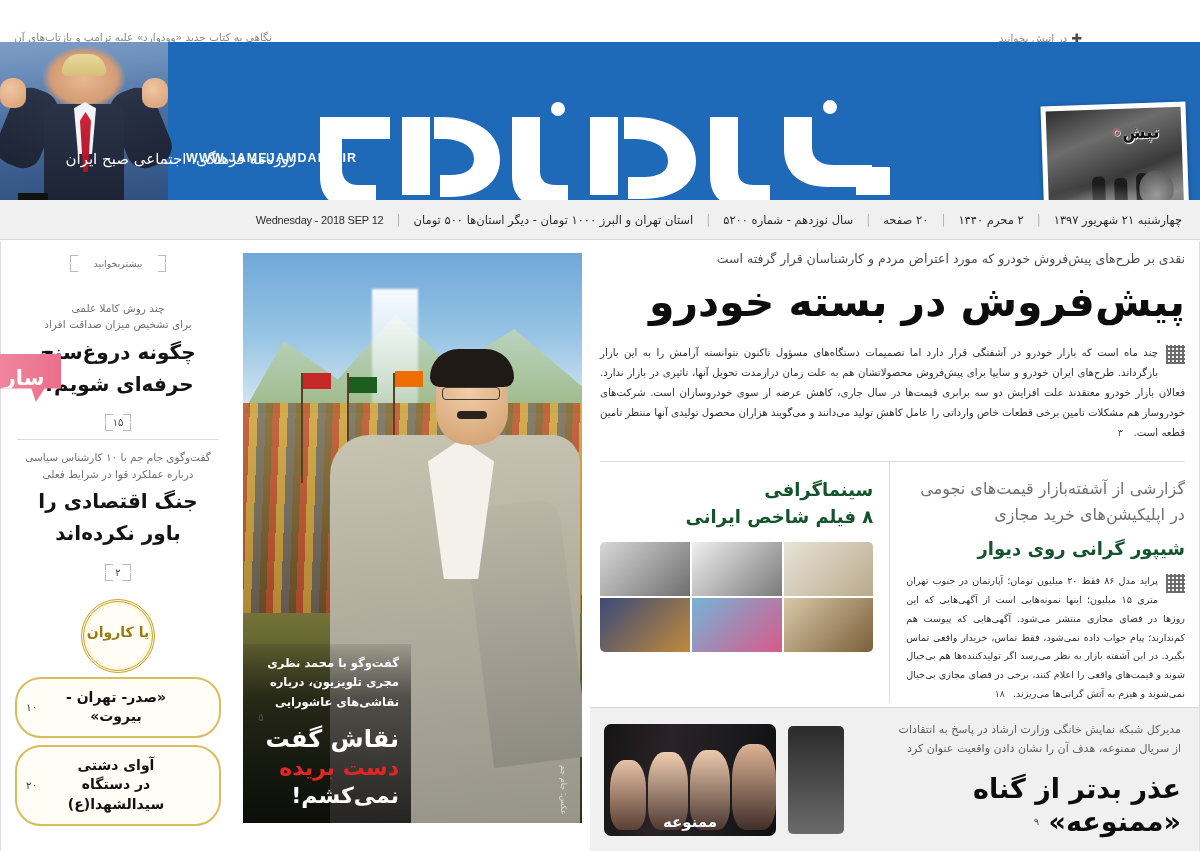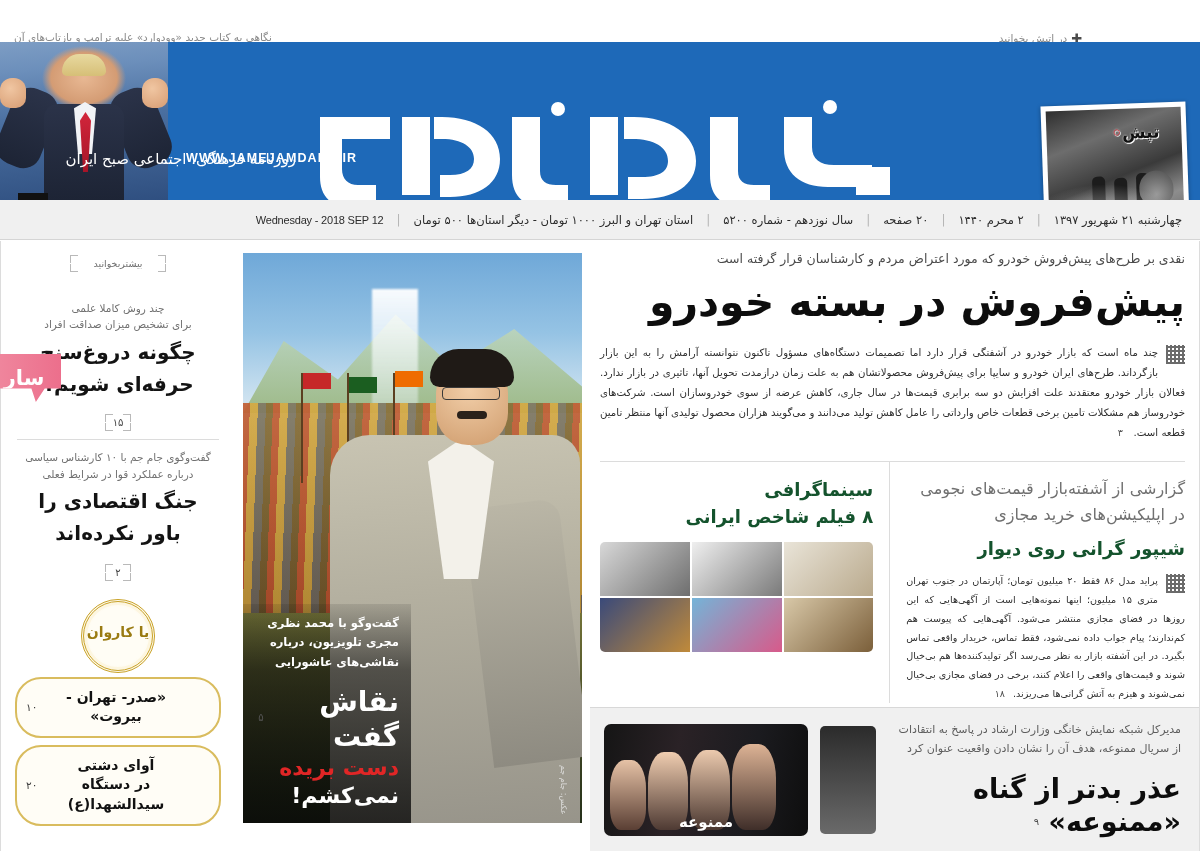--- a/index.html
+++ b/index.html
@@ -260,21 +260,21 @@
     position: absolute; right: 6px; top: 150px; width: 96px; height: 260px;
     background: linear-gradient(180deg,#bab6a6,#8e8b81);
     transform: rotate(-7deg); border-radius: 30px 20px 0 0;
   }
   .photo .caption {
     position: absolute; left: 0; bottom: 0; width: 168px; padding: 10px 12px 14px 10px;
     background: linear-gradient(180deg, rgba(10,10,10,.1), rgba(8,8,8,.55) 30%, rgba(5,5,5,.78));
     text-align: right;
   }
   .photo .caption .lead { font-size: 11.5px; color: #ffffff; line-height: 1.72; font-weight: bold; letter-spacing: -0.2px; }
-  .photo .caption .h1 { font-size: 28px; font-weight: bold; color: #ffffff; margin-top: 11px; line-height: 1.25; }
+  .photo .caption .h1 { font-size: 24px; font-weight: bold; color: #ffffff; margin-top: 11px; line-height: 1.25; }
   .photo .caption .h2 { font-size: 22px; font-weight: bold; color: #e02626; line-height: 1.25; }
   .photo .caption .h3 { font-size: 22px; font-weight: bold; color: #ffffff; line-height: 1.25; }
   .photo-credit {
     position: absolute; right: 14px; bottom: 8px; font-size: 8px; color: #e8e8e8;
     writing-mode: vertical-rl; opacity: .85;
   }
   .photo-pg {
     position: absolute; left: 14px; top: 468px; width: 24px; height: 16px;
     font-size: 10px; color: #555; display:flex; align-items:center; justify-content:center; z-index: 5;
   }
@@ -312,21 +312,21 @@
   .c5 { background: linear-gradient(135deg,#74b4d8,#d85a8a); }
   .c6 { background: linear-gradient(135deg,#3a4a7a,#c08a3a); }
 
   .bottom-band { position: absolute; left: 0; right: 0; bottom: 0; height: 144px; background: #f0f0f0; border-top: 1px solid #d8d8d8; }
   .bb-inner { display: flex; height: 100%; align-items: center; padding: 0 12px 0 14px; gap: 12px; }
   .bb-text { flex: 1; text-align: right; padding-right: 6px; }
   .bb-text .k { font-size: 11px; color: #5d5d5d; line-height: 1.75; letter-spacing: -0.2px; }
   .bb-text .h { font-size: 27px; font-weight: bold; color: #0d0d0d; margin-top: 13px; line-height: 1.25; letter-spacing: -0.6px; }
   .bb-text .h .pgm { font-size: 10px; font-weight: normal; color: #4d4d4d; vertical-align: 6px; margin-left: 8px; }
   .bb-img {
-    width: 204px; height: 112px; border-radius: 7px; position: relative; overflow: hidden;
+    width: 172px; height: 112px; border-radius: 7px; position: relative; overflow: hidden;
     background: linear-gradient(100deg,#151515 0%,#2a2226 35%,#1b1b1f 70%,#0e0e0e 100%);
   }
   .bb-img .f { position: absolute; bottom: 6px; border-radius: 40% 40% 30% 30%; }
   .bb-img .f1 { left: 6px; width: 36px; height: 70px; background: linear-gradient(180deg,#e6c2a6,#5a3f34); }
   .bb-img .f2 { left: 44px; width: 40px; height: 78px; background: linear-gradient(180deg,#f0cdb0,#4e3a33); }
   .bb-img .f3 { left: 86px; width: 40px; height: 80px; background: linear-gradient(180deg,#eccaae,#4a3730); }
   .bb-img .f4 { left: 128px; width: 44px; height: 86px; background: linear-gradient(180deg,#ddb395,#3f2e29); }
   .bb-img .wm { position: absolute; bottom: 5px; left: 0; right: 0; text-align: center; font-size: 15px; font-weight: bold; color: #fff; letter-spacing: 1px; }
   .bb-mini { width: 56px; height: 108px; background: linear-gradient(180deg,#2b2b2b,#6a6a6a); border-radius: 5px; }
 </style>

